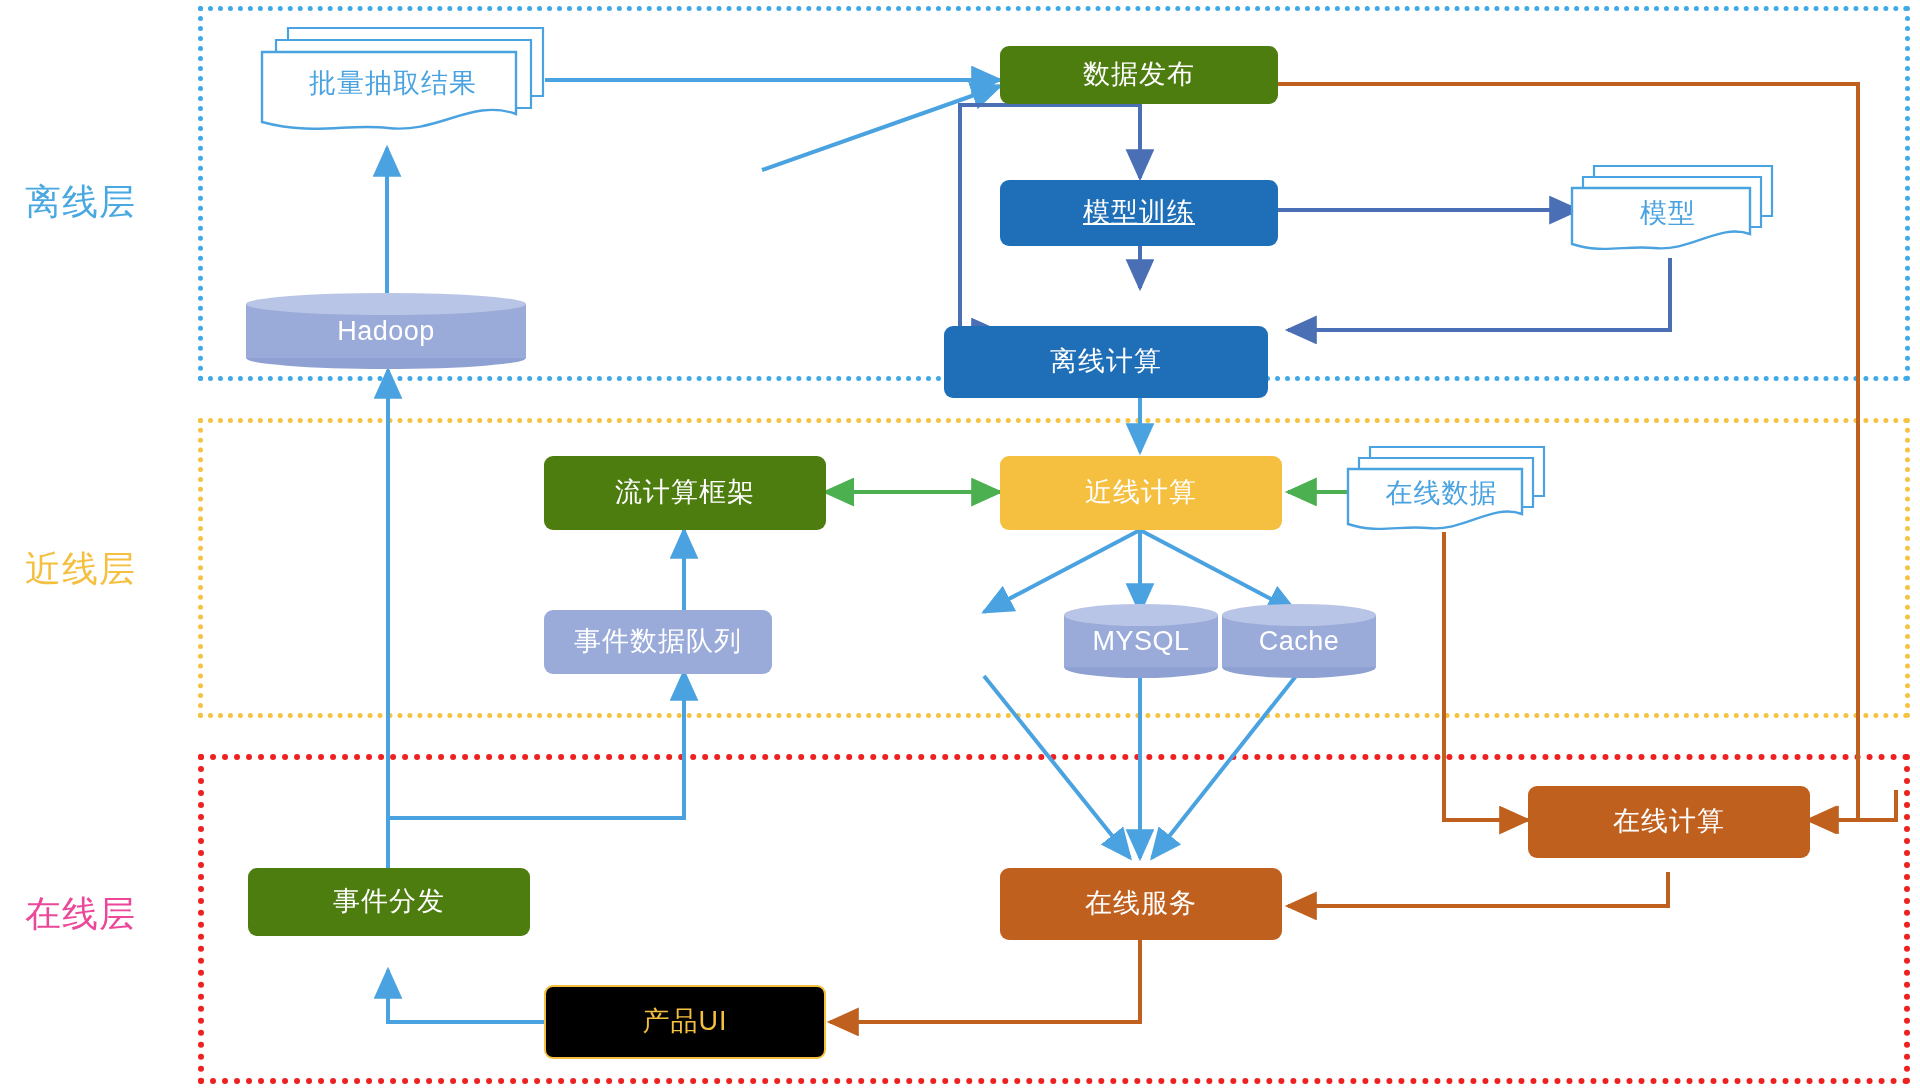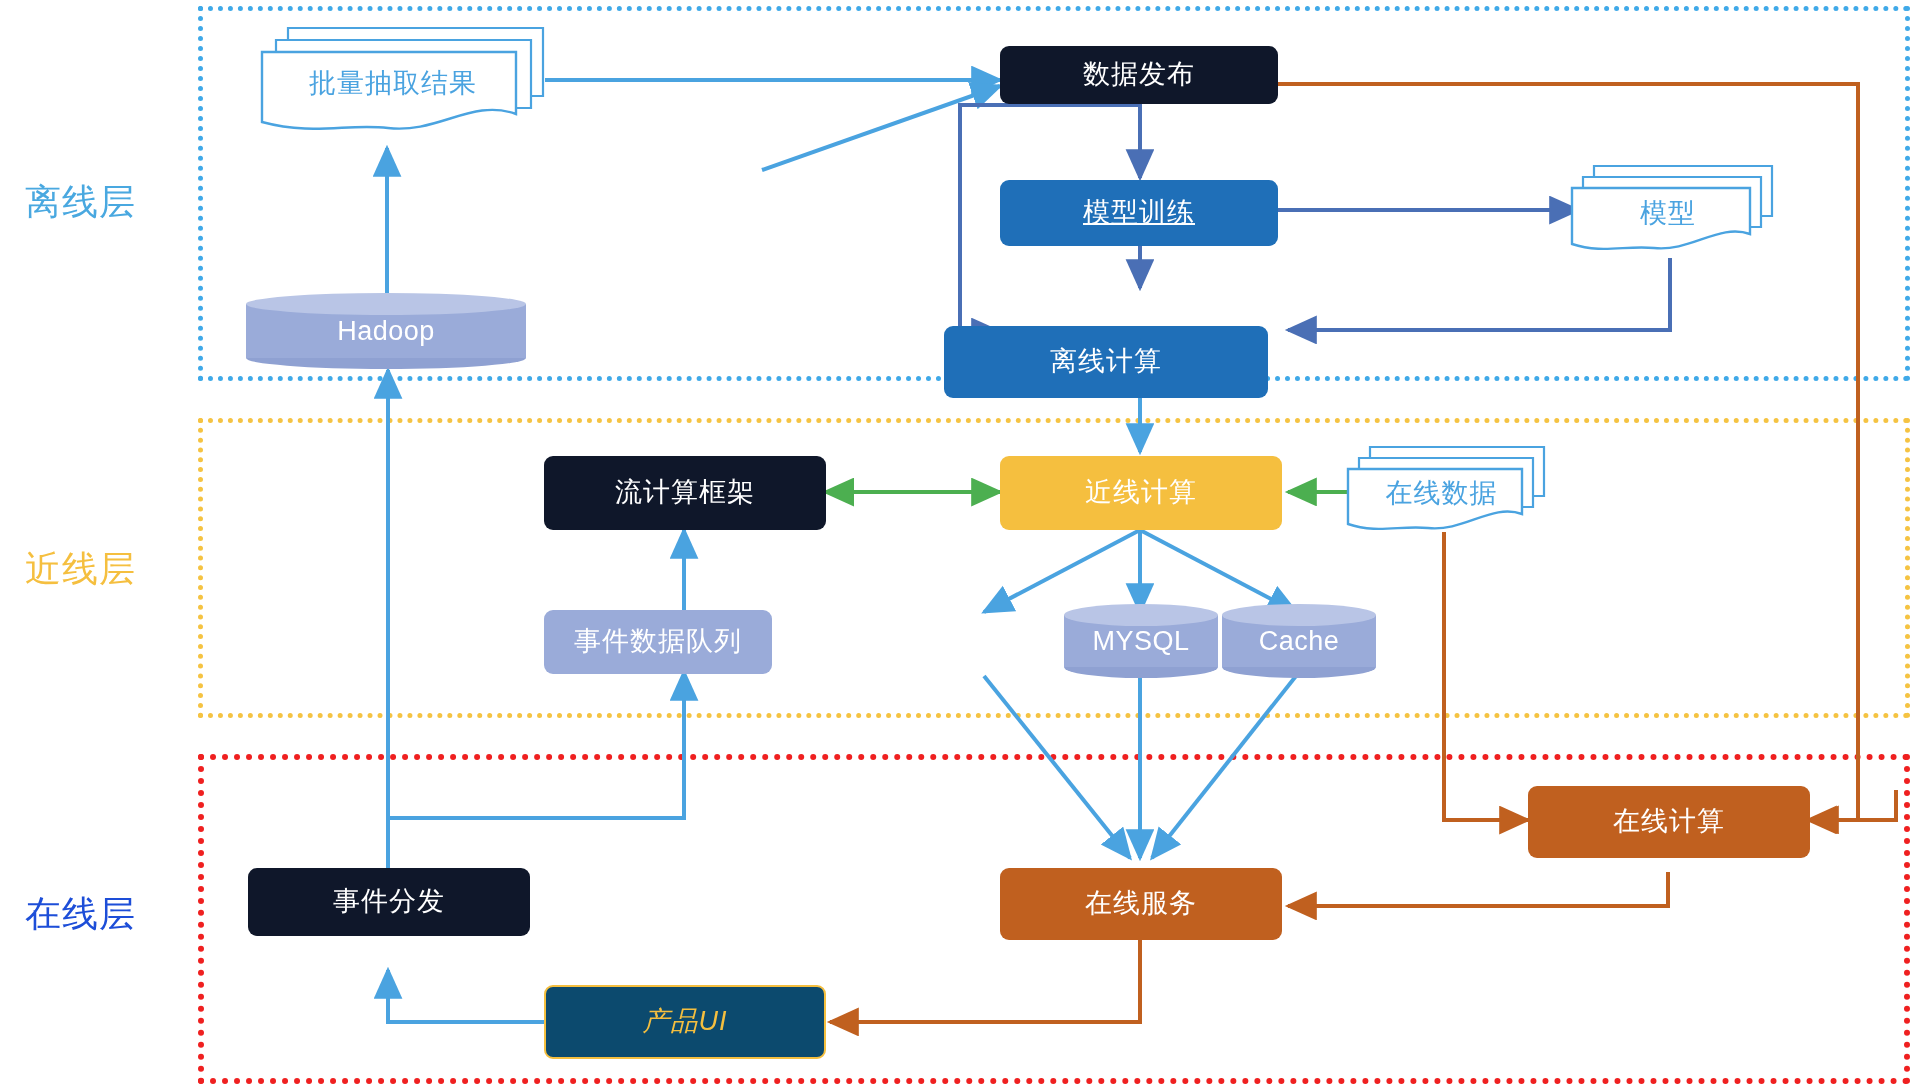--- a/index.html
+++ b/index.html
@@ -9,32 +9,32 @@
 
   
   .band{position:absolute;box-sizing:border-box;}
   .band.offline{border:5px dotted #3fa9e8;}
   .band.nearline{border:5px dotted #f5c342;}
   .band.online{border:6px dotted #ef2020;}
 
   .layer-label{position:absolute;font-size:36px;font-weight:400;letter-spacing:1px;white-space:nowrap;}
   .ll-offline{color:#49a8e0;}
   .ll-nearline{color:#f5bf3f;}
-  .ll-online{color:#1d4ed8;}
+  .ll-online{color:#ec4899;}
 
   
   .node{position:absolute;box-sizing:border-box;display:flex;align-items:center;
         justify-content:center;border-radius:9px;color:#fff;font-size:27px;
         letter-spacing:1px;text-align:center;line-height:1.15;}
-  .n-green{background:#0f172a;}
+  .n-green{background:#4d7c0f;}
   .n-blue{background:#1f6fb8;}
   .n-amber{background:#f5bf3f;}
   .n-orange{background:#c0601f;}
   .n-lav{background:#9aabd9;}
-  .n-ghost{background:#0c4a6e;border:2.5px solid #f5bf3f;color:#f5bf3f;font-style:italic;}
+  .n-ghost{background:#000000;border:2.5px solid #f5bf3f;color:#f5bf3f;}
 
   
   .cyl{position:absolute;box-sizing:border-box;}
   .cyl .body{position:absolute;left:0;right:0;top:11px;bottom:11px;background:#9aabd9;}
   .cyl .top{position:absolute;left:0;right:0;top:0;height:22px;border-radius:50%/50%;
             background:#b9c5e6;}
   .cyl .bot{position:absolute;left:0;right:0;bottom:0;height:22px;border-radius:50%/50%;
             background:#8fa1d2;}
   .cyl .cap{position:absolute;left:0;right:0;top:0;bottom:0;display:flex;align-items:center;
             justify-content:center;color:#fff;font-size:27px;letter-spacing:.5px;}

